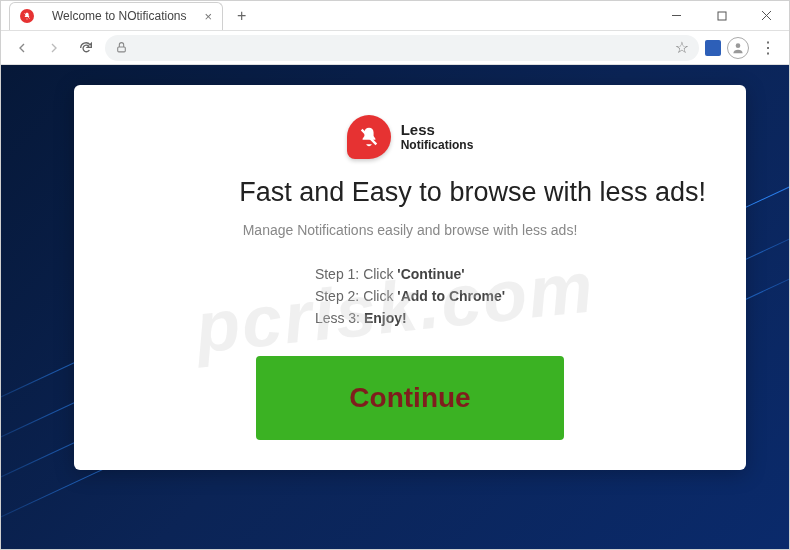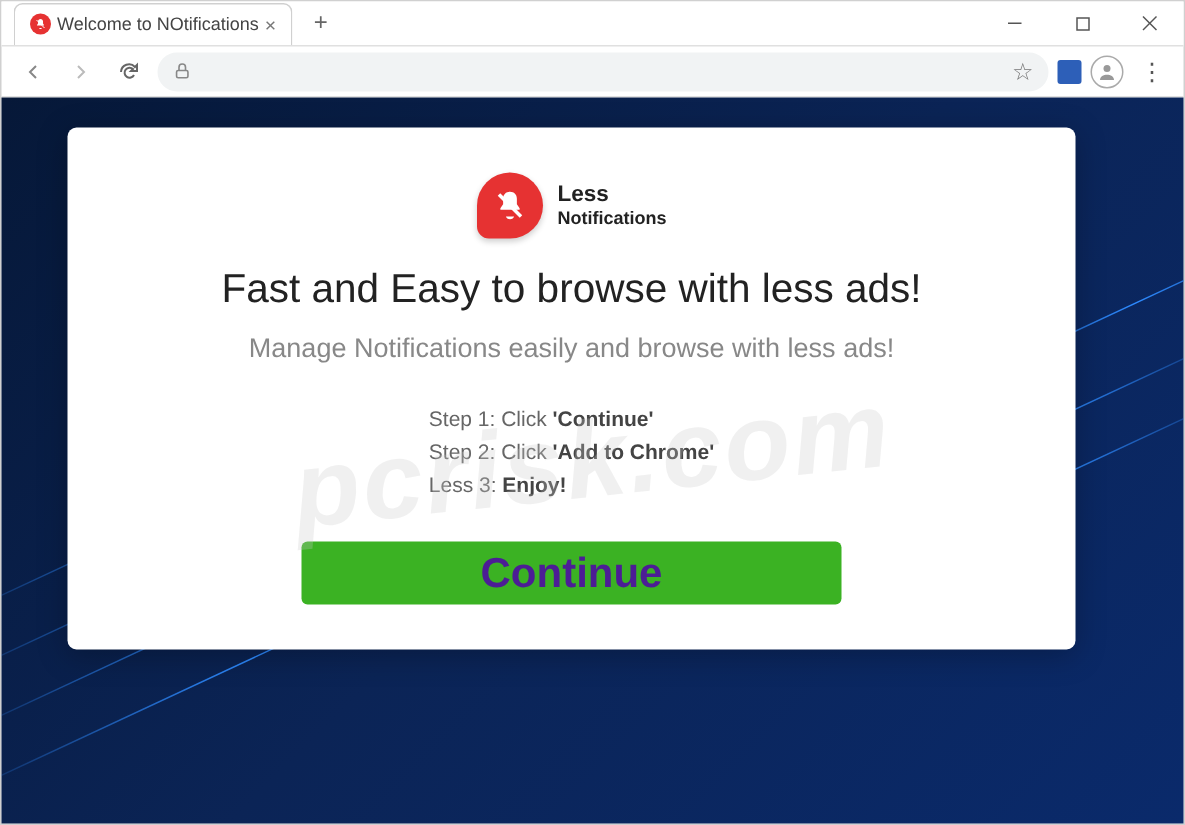--- a/index.html
+++ b/index.html
@@ -30,21 +30,21 @@
   align-items: center;
   background: #fff;
   border: 1px solid #d0d0d0;
   border-bottom: none;
   border-radius: 6px 6px 0 0;
   padding: 5px 10px;
   margin-left: 8px;
   height: 28px;
   font-size: 12px;
   color: #444;
-  gap: 4px;
+  gap: 18px;
   min-width: 180px;
 }
 .favicon {
   width: 14px;
   height: 14px;
   border-radius: 50%;
   background: #e63232;
   display: flex;
   align-items: center;
   justify-content: center;
@@ -131,21 +131,21 @@
 }
 .bg-line {
   position: absolute;
   background: linear-gradient(90deg, transparent, #2d8aff, transparent);
   height: 1px;
   transform-origin: left center;
 }
 .card {
   position: absolute;
   top: 20px;
-  left: 44px;
+  left: 73px;
   width: 672px;
   background: #fff;
   border-radius: 6px;
   padding: 30px 40px 30px;
   text-align: center;
   box-shadow: 0 4px 20px rgba(0,0,0,0.25);
 }
 .logo-row {
   display: flex;
   align-items: center;
@@ -164,44 +164,45 @@
   box-shadow: 0 2px 4px rgba(0,0,0,0.2);
 }
 .logo-text { text-align: left; line-height: 1.1; }
 .logo-text .l1 { font-weight: bold; font-size: 15px; color: #222; }
 .logo-text .l2 { font-weight: bold; font-size: 12px; color: #222; }
 .headline {
   font-size: 27px;
   color: #222;
   font-weight: 400;
   margin-bottom: 14px;
+  text-align: right;
 }
 .subtitle {
-  font-size: 18px;
+  font-size: 14px;
   color: #888;
   margin-bottom: 22px;
 }
 .steps {
   display: inline-block;
   text-align: left;
   font-size: 14px;
   color: #666;
   margin-bottom: 24px;
 }
 .steps div { margin: 6px 12px; }
 .steps b { color: #444; font-weight: bold; }
 .continue-btn {
   display: block;
   margin: 0 auto;
-  width: 360px;
+  width: 308px;
   background: #3bb223;
-  color: #4c1d95;
+  color: #7f1d1d;
   font-size: 28px;
   font-weight: bold;
-  padding: 5px 0;
+  padding: 26px 0;
   border: none;
   border-radius: 4px;
   cursor: pointer;
 }
 .watermark {
   position: absolute;
   top: 50%;
   left: 50%;
   transform: translate(-50%, -50%) rotate(-6deg);
   font-size: 72px;

